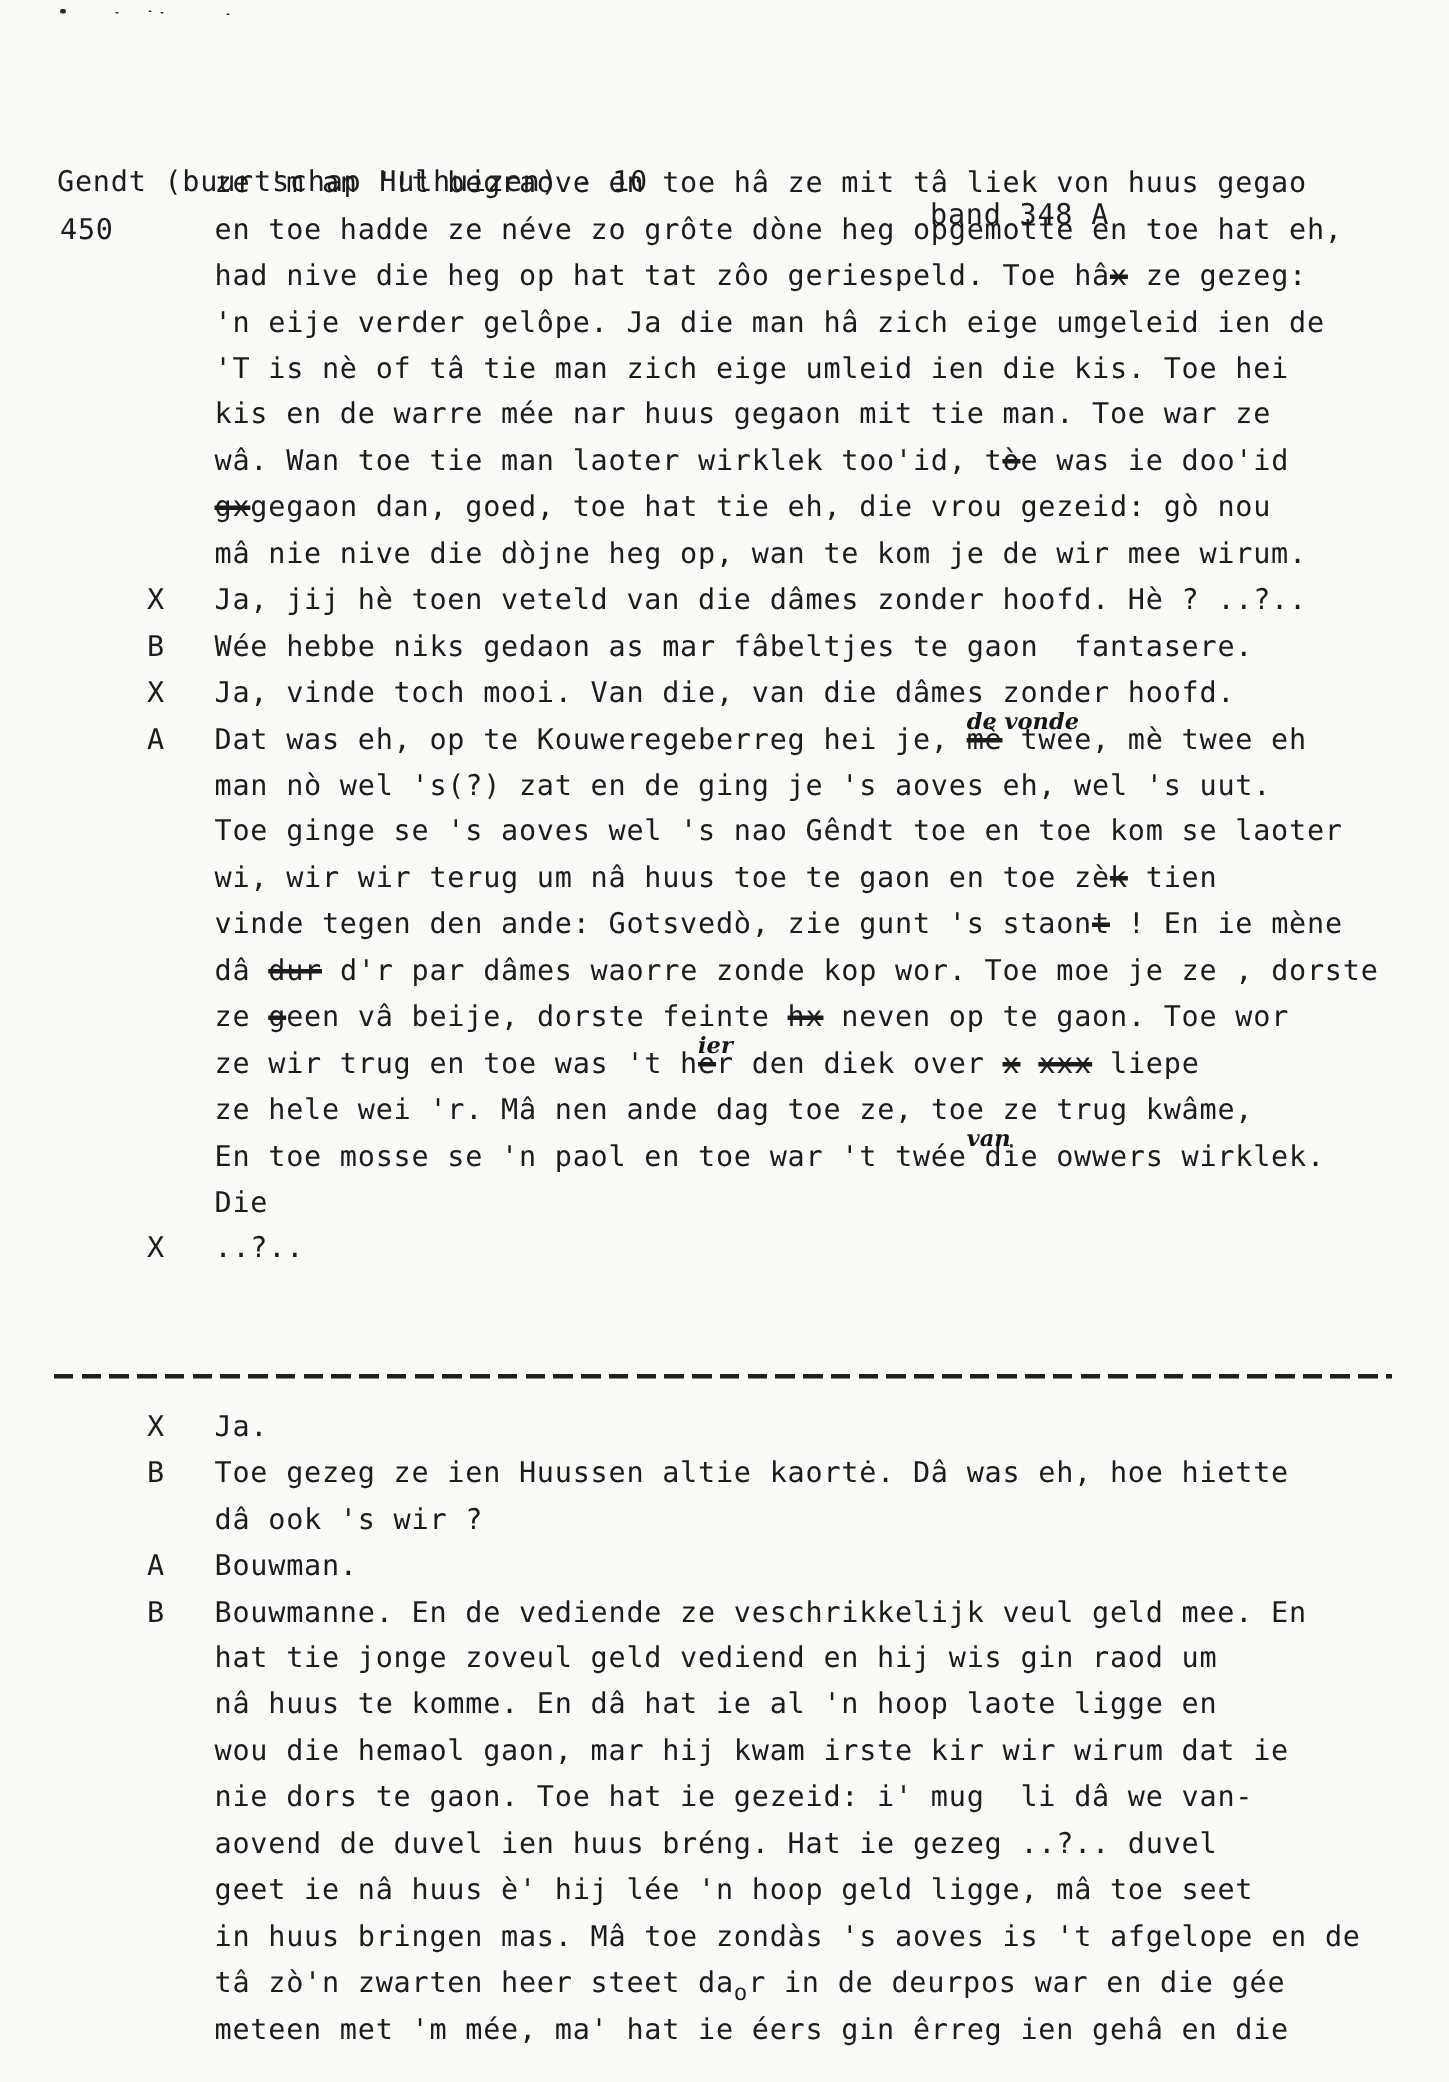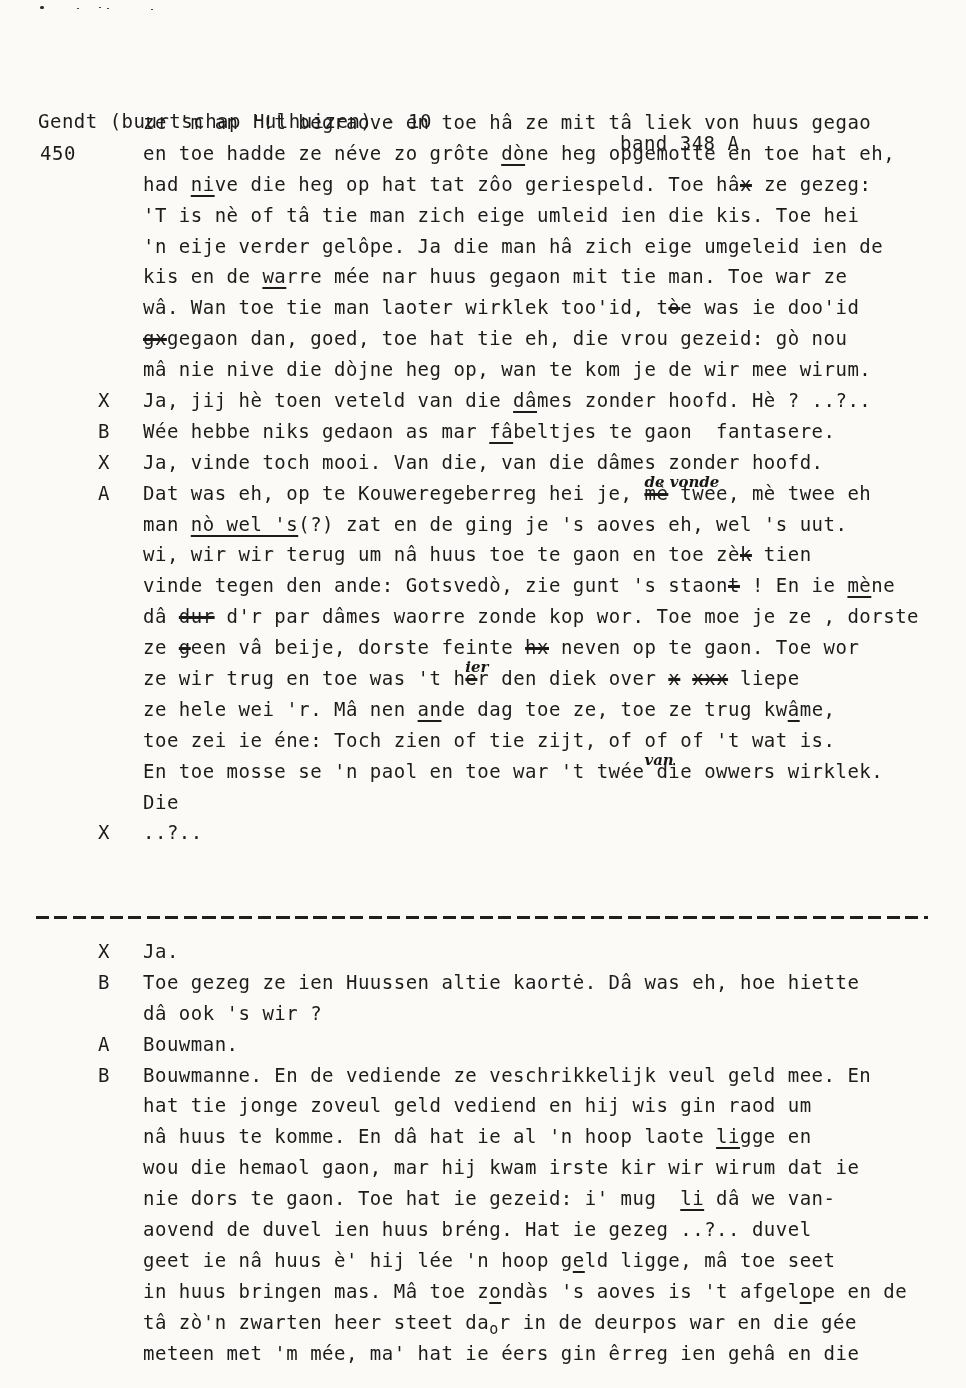--- a/index.html
+++ b/index.html
@@ -34,21 +34,20 @@
     white-space:pre;
   }
   .lnum{position:absolute; left:40px;text-align:right;}
   .spk{position:absolute; left:98px;}
   .txt{position:absolute; left:143px;}
   .strike{
     text-decoration:line-through;
     text-decoration-thickness:2.5px;
   }
   .u{
-    text-decoration:underline;
     text-decoration-thickness:1.6px;
     text-underline-offset:4px;
     margin-top:18px;
   }
   .sub{
     display:inline-block;
     transform:translateY(5px);
     font-size:15px;
   }
   .hand{
@@ -73,38 +72,38 @@
 <div class="page">
   <div class="noise"></div>
   <div class="hdr">
     <span class="left">Gendt (buurtschap Hulhuizen) - 10</span>
     <span class="right">band 348 A</span>
   </div>
   <div class="block b1" id="block1">
       <div class="line"><span class="txt"><span>ze 'm an '!t begraove en toe hâ ze mit tâ liek von huus gegao</span></span></div>
       <div class="line"><span class="lnum">450</span><span class="txt"><span>en toe hadde ze néve zo grôte </span><span class="u">dò</span><span>ne heg opgemotte en toe hat eh,</span></span></div>
       <div class="line"><span class="txt"><span>had </span><span class="u">ni</span><span>ve die heg op hat tat zôo geriespeld. Toe hâ</span><span class="strike">x</span><span> ze gezeg:</span></span></div>
+      <div class="line"><span class="txt"><span>'n eije verder gelôpe. Ja die man hâ zich eige umgeleid ien de</span></span></div>
       <div class="line"><span class="txt"><span>'T is nè of tâ tie man zich eige umleid ien die kis. Toe hei</span></span></div>
-      <div class="line"><span class="txt"><span>'n eije verder gelôpe. Ja die man hâ zich eige umgeleid ien de</span></span></div>
       <div class="line"><span class="txt"><span>kis en de </span><span class="u">wa</span><span>rre mée nar huus gegaon mit tie man. Toe war ze</span></span></div>
       <div class="line"><span class="txt"><span>wâ. Wan toe tie man laoter wirklek too'id, t</span><span class="strike">ò</span><span>e was ie doo'id</span></span></div>
       <div class="line"><span class="txt"><span class="strike">gx</span><span>gegaon dan, goed, toe hat tie eh, die vrou gezeid: gò nou</span></span></div>
       <div class="line"><span class="txt"><span>mâ nie nive die dòjne heg op, wan te kom je de wir mee wirum.</span></span></div>
       <div class="line"><span class="spk">X</span><span class="txt"><span>Ja, jij hè toen veteld van die </span><span class="u">dâ</span><span>mes zonder hoofd. Hè ? ..?..</span></span></div>
       <div class="line"><span class="spk">B</span><span class="txt"><span>Wée hebbe niks gedaon as mar </span><span class="u">fâ</span><span>beltjes te gaon  fantasere.</span></span></div>
       <div class="line"><span class="spk">X</span><span class="txt"><span>Ja, vinde toch mooi. Van die, van die dâmes zonder hoofd.</span></span></div>
       <div class="line"><span class="spk">A</span><span class="txt"><span>Dat was eh, op te Kouweregeberreg hei je, </span><span class="hand">de vonde</span><span class="strike">mè</span><span> twee, mè twee eh</span></span></div>
       <div class="line"><span class="txt"><span>man </span><span class="u">nò wel 's</span><span>(?) zat en de ging je 's aoves eh, wel 's uut.</span></span></div>
+      <div class="line"><span class="txt"><span>Toe ginge se 's aoves wel 's nao Gêndt toe en toe kom se laoter</span></span></div>
       <div class="line"><span class="txt"><span>wi, wir wir terug um nâ huus toe te gaon en toe zè</span><span class="strike">k</span><span> tien</span></span></div>
       <div class="line"><span class="txt"><span>vinde tegen den ande: Gotsvedò, zie gunt 's staon</span><span class="strike">t</span><span> ! En ie </span><span class="u">mè</span><span>ne</span></span></div>
       <div class="line"><span class="txt"><span>dâ </span><span class="strike">dur</span><span> d'r par dâmes waorre zonde kop wor. Toe moe je ze , dorste</span></span></div>
       <div class="line"><span class="txt"><span>ze </span><span class="strike">g</span><span>een vâ beije, dorste feinte </span><span class="strike">hx</span><span> neven op te gaon. Toe wor</span></span></div>
       <div class="line"><span class="txt"><span>ze wir trug en toe was 't h</span><span class="hand">ier</span><span class="strike">e</span><span>r den diek over </span><span class="strike">x</span><span> </span><span class="strike">xxx</span><span> liepe</span></span></div>
       <div class="line"><span class="txt"><span>ze hele wei 'r. Mâ nen </span><span class="u">an</span><span>de dag toe ze, toe ze trug kw</span><span class="u">â</span><span>me,</span></span></div>
-      <div class="line"><span class="txt"><span>toe zei ie éne: Toch zien of tie zijt, of of of 't wat is.</span></span></div>
       <div class="line"><span class="txt"><span>En toe mosse se 'n paol en toe war 't twée</span><span class="hand">van</span><span> die owwers wirklek.</span></span></div>
       <div class="line"><span class="txt"><span>Die</span></span></div>
       <div class="line"><span class="spk">X</span><span class="txt"><span>..?..</span></span></div>
     </div>
   <div class="separator"></div>
   <div class="block b2" id="block2">
       <div class="line"><span class="spk">X</span><span class="txt"><span>Ja.</span></span></div>
       <div class="line"><span class="spk">B</span><span class="txt"><span>Toe gezeg ze ien Huussen altie kaortė. Dâ was eh, hoe hiette</span></span></div>
       <div class="line"><span class="txt"><span>dâ ook 's wir ?</span></span></div>
       <div class="line"><span class="spk">A</span><span class="txt"><span>Bouwman.</span></span></div>

